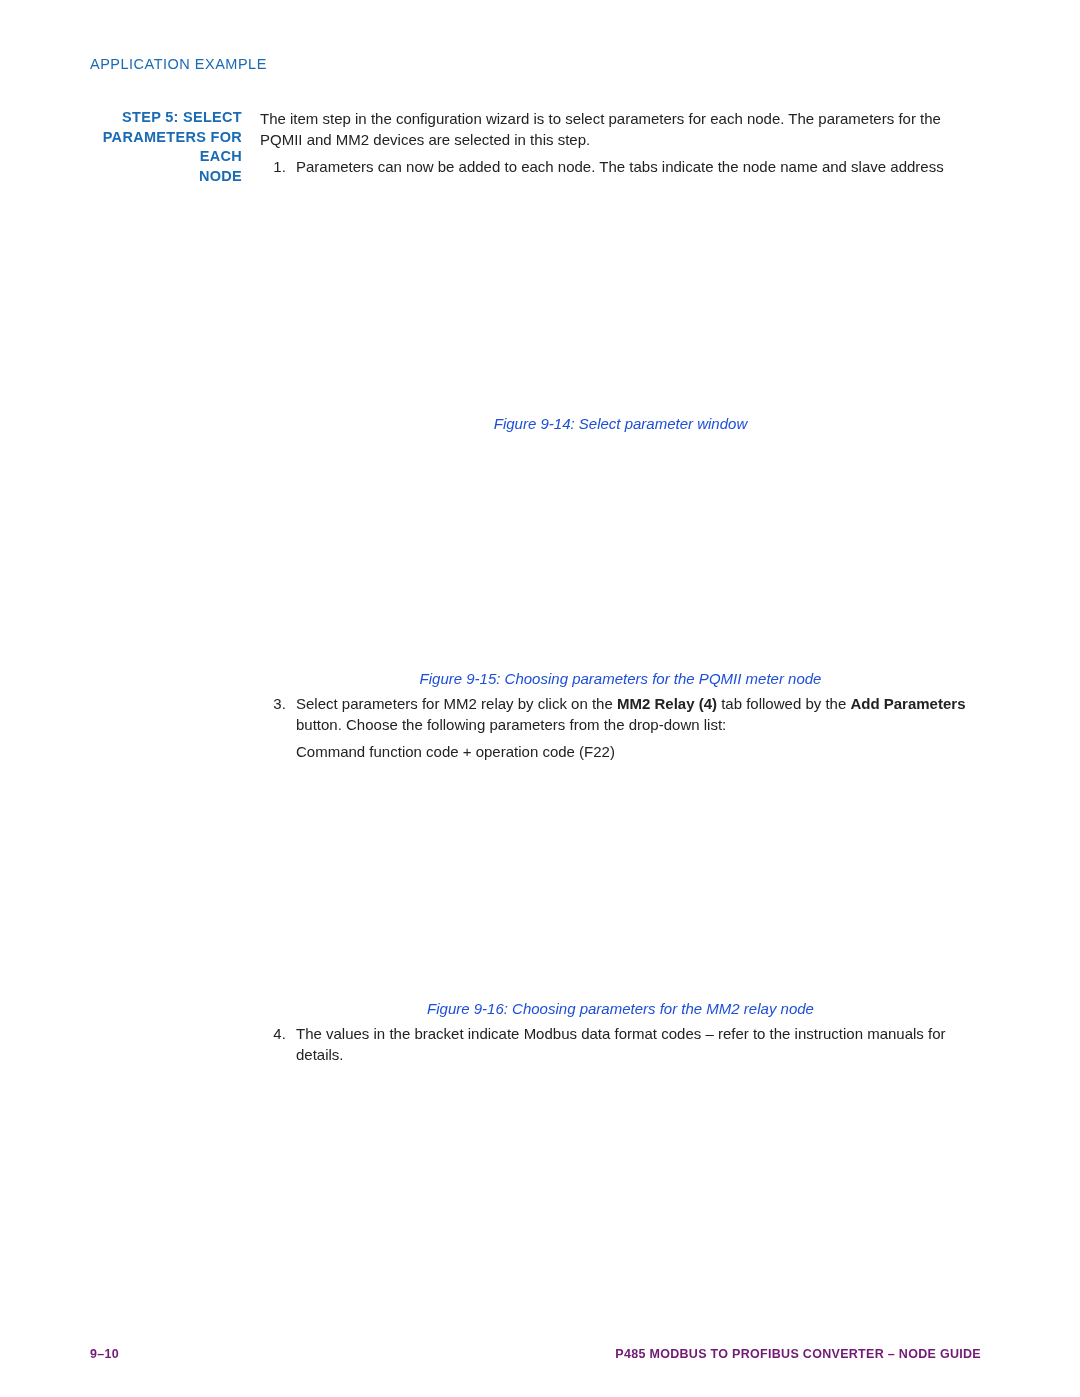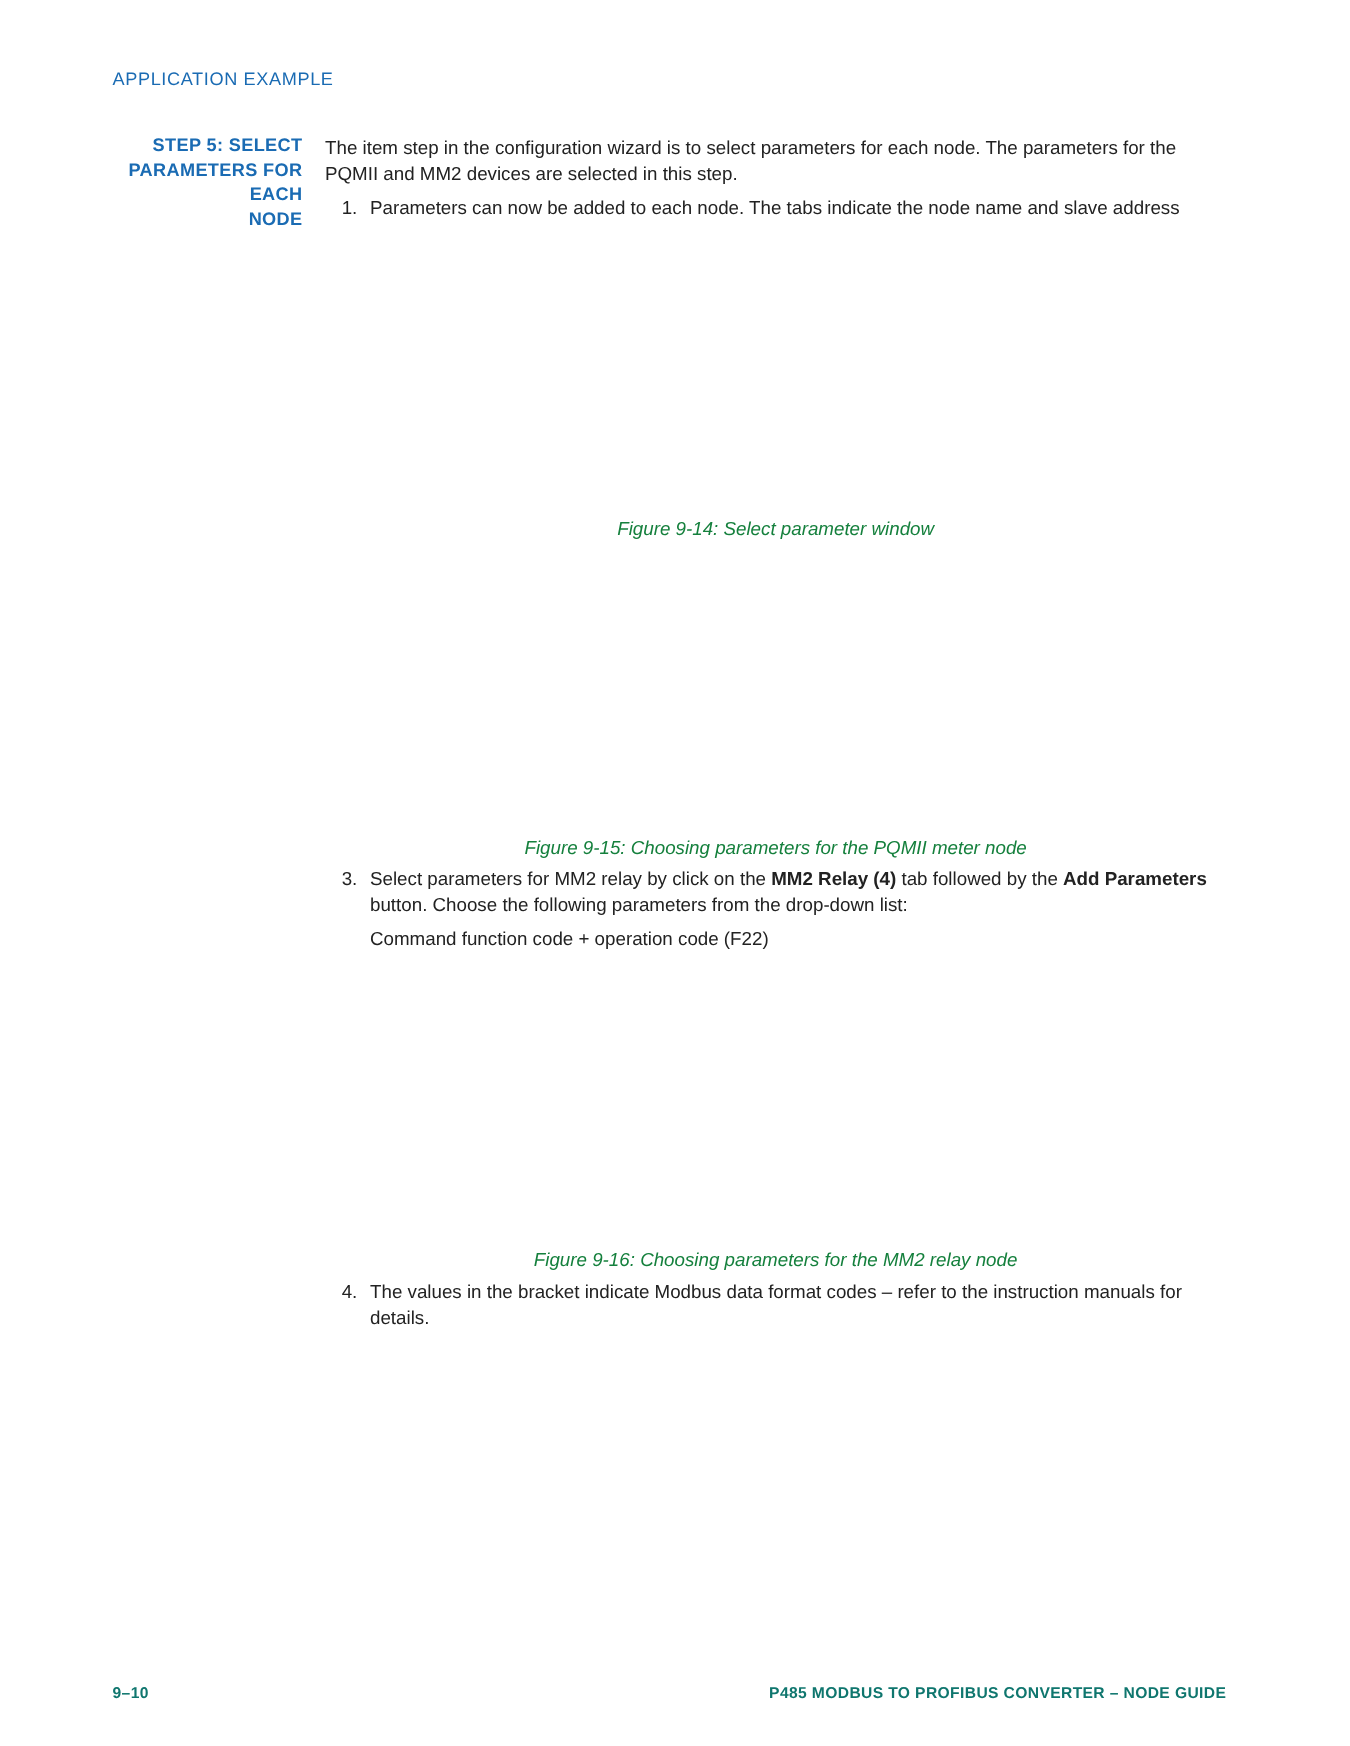--- a/index.html
+++ b/index.html
@@ -51,21 +51,21 @@
   ol.steps {
     margin: 0;
     padding-left: 30px;
   }
   ol.steps > li {
     margin-bottom: 6px;
     padding-left: 6px;
   }
   .fig-caption {
     text-align: center;
-    color: #15803d;
+    color: #1d4ed8;
     font-style: italic;
     font-size: 15px;
     margin: 10px 0 4px 0;
   }
   .fig-space-1 { height: 220px; }
   .fig-space-2 { height: 220px; }
   .fig-space-3 { height: 220px; }
   .bold { font-weight: bold; }
   .sub-lines {
     margin-top: 6px;
@@ -73,21 +73,21 @@
   }
   .footer {
     position: absolute;
     bottom: 36px;
     left: 90px;
     right: 90px;
     display: flex;
     justify-content: space-between;
     font-size: 12.5px;
     font-weight: bold;
-    color: #0f766e;
+    color: #701a75;
     letter-spacing: 0.3px;
   }
 </style>
 </head>
 <body>
 
 <div class="page">
 
   <div class="header-title">APPLICATION EXAMPLE</div>
 

